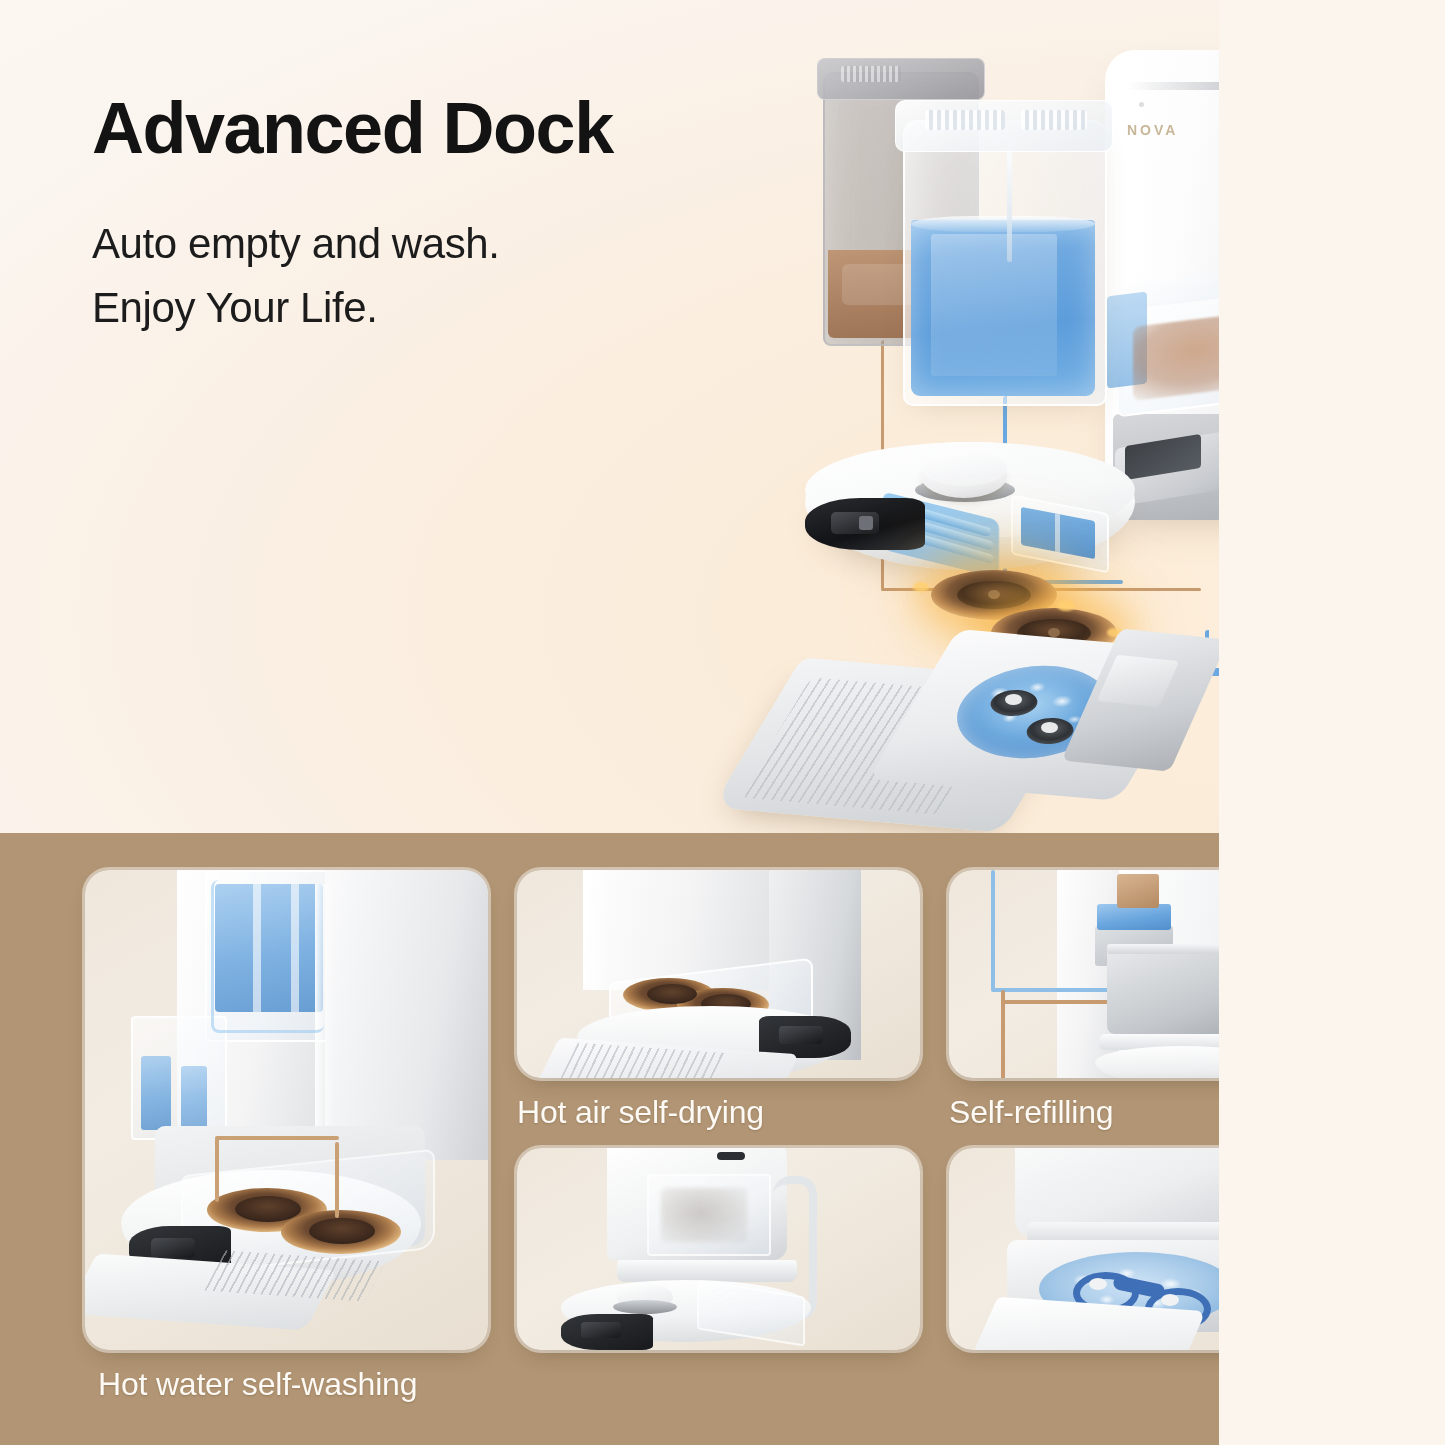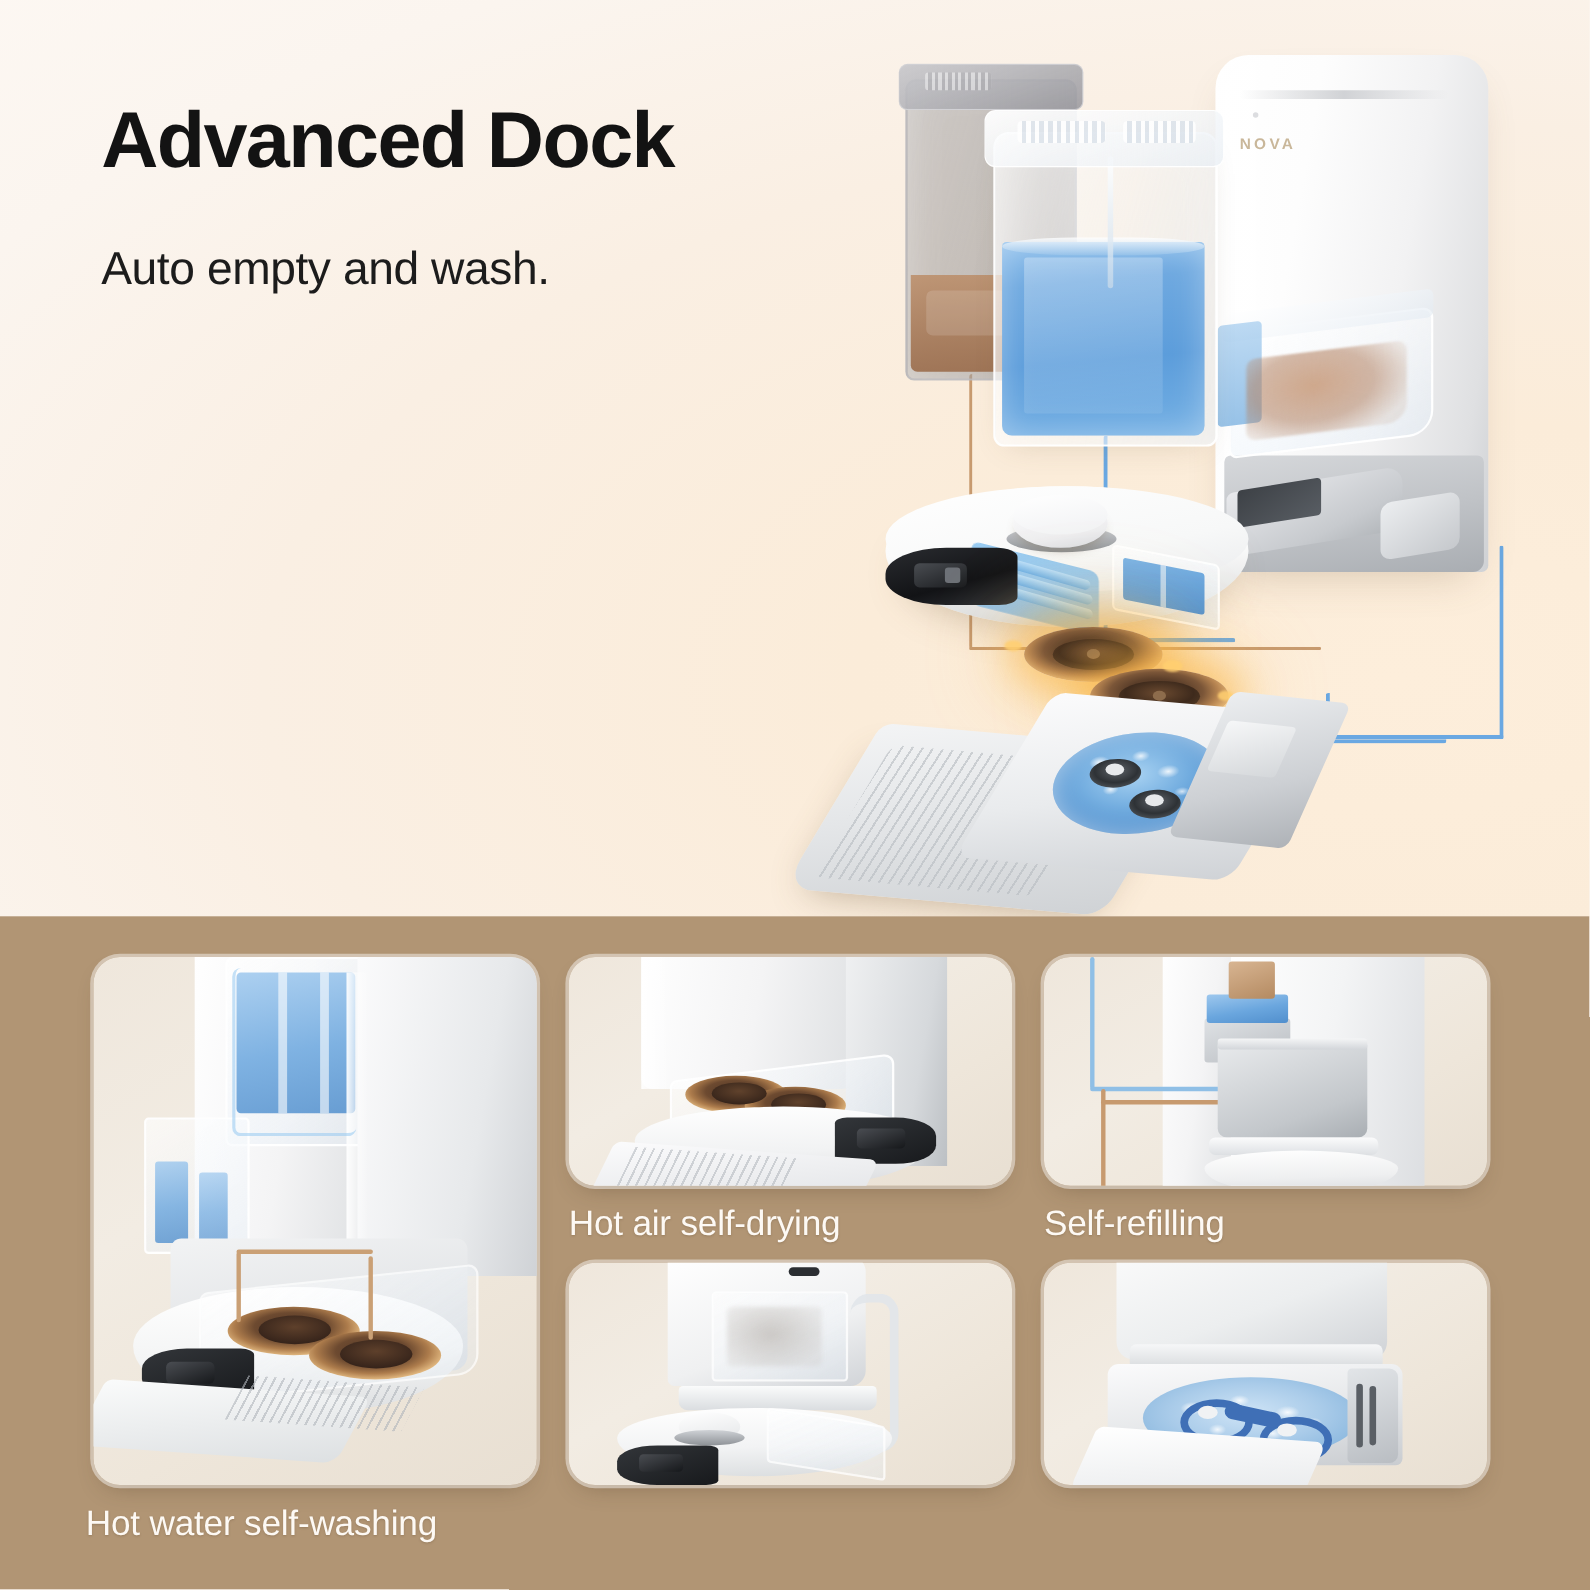--- a/index.html
+++ b/index.html
@@ -1,21 +1,21 @@
 <!DOCTYPE html>
 <html><head>
 <meta charset="utf-8">
 <style>
   html,body{margin:0;padding:0;}
   body{
     width:1445px;height:1445px;overflow:hidden;
     font-family:"Liberation Sans","DejaVu Sans",sans-serif;
     background:#fbf5ee;
   }
-  #stage{position:relative;width:1445px;height:1445px;overflow:hidden;}
+  #stage{position:relative;width:1219px;height:1445px;overflow:hidden;}
 
   
   .hero{
     position:absolute;left:0;top:0;width:1445px;height:833px;
     background:
       radial-gradient(130% 110% at 88% 74%, #fdeedb 0%, #fbecd9 26%, #faefe3 55%, #fbf5ef 80%, #fdf8f3 100%);
     overflow:hidden;
   }
   .hero-text{position:absolute;left:92px;top:92px;width:760px;}
   .headline{
@@ -318,21 +318,21 @@
   }
   .card-inner{position:absolute;inset:0;overflow:hidden;}
   .cap{
     position:absolute;color:#fdf9f4;text-align:left;
     font-size:32px;letter-spacing:-.2px;white-space:nowrap;
     text-shadow:0 1px 2px rgba(80,58,35,.25);
   }
 
   
   #card-wash{left:85px;top:870px;width:403px;height:480px;}
-  #cap-wash{left:78px;top:1366px;width:403px;}
+  #cap-wash{left:98px;top:1366px;width:403px;}
   #card-dry{left:517px;top:870px;width:403px;height:208px;}
   #cap-dry{left:517px;top:1094px;width:403px;}
   #card-refill{left:949px;top:870px;width:403px;height:208px;}
   #cap-refill{left:949px;top:1094px;width:403px;}
   #card-empty{left:517px;top:1148px;width:403px;height:202px;}
   #cap-empty{left:517px;top:1366px;width:403px;}
   #card-base{left:949px;top:1148px;width:403px;height:202px;}
   #cap-base{left:949px;top:1366px;width:403px;}
 
   
@@ -352,20 +352,21 @@
 </head>
 <body>
 
 <div id="stage">
 
   <section class="hero">
 
     <div class="hero-text">
       <h1 class="headline">Advanced Dock</h1>
       <div class="sub-line">Auto empty and wash.</div>
+      <div class="sub-line">Enjoy Your Life.</div>
     </div>
 
     <div class="render">
 
       <div class="tube-brown pc" style="left:146px;top:318px;width:190px;height:250px;border-top:none;border-right:none;border-bottom:none;"></div>
       <div class="tube-brown pc" style="left:146px;top:566px;width:320px;height:0;border-left:none;border-right:none;border-bottom:none;"></div>
       <div class="tube-blue pc" style="left:268px;top:374px;width:150px;height:186px;border-top:none;border-right:none;border-bottom:none;"></div>
       <div class="tube-blue pc" style="left:268px;top:558px;width:120px;height:0;border-left:none;border-right:none;border-bottom:none;"></div>
       <div class="tube-blue pc" style="left:628px;top:474px;width:0;height:176px;border-top:none;border-bottom:none;border-right:none;"></div>
       <div class="tube-blue pc" style="left:470px;top:646px;width:162px;height:0;border-left:none;border-right:none;border-bottom:none;"></div>

